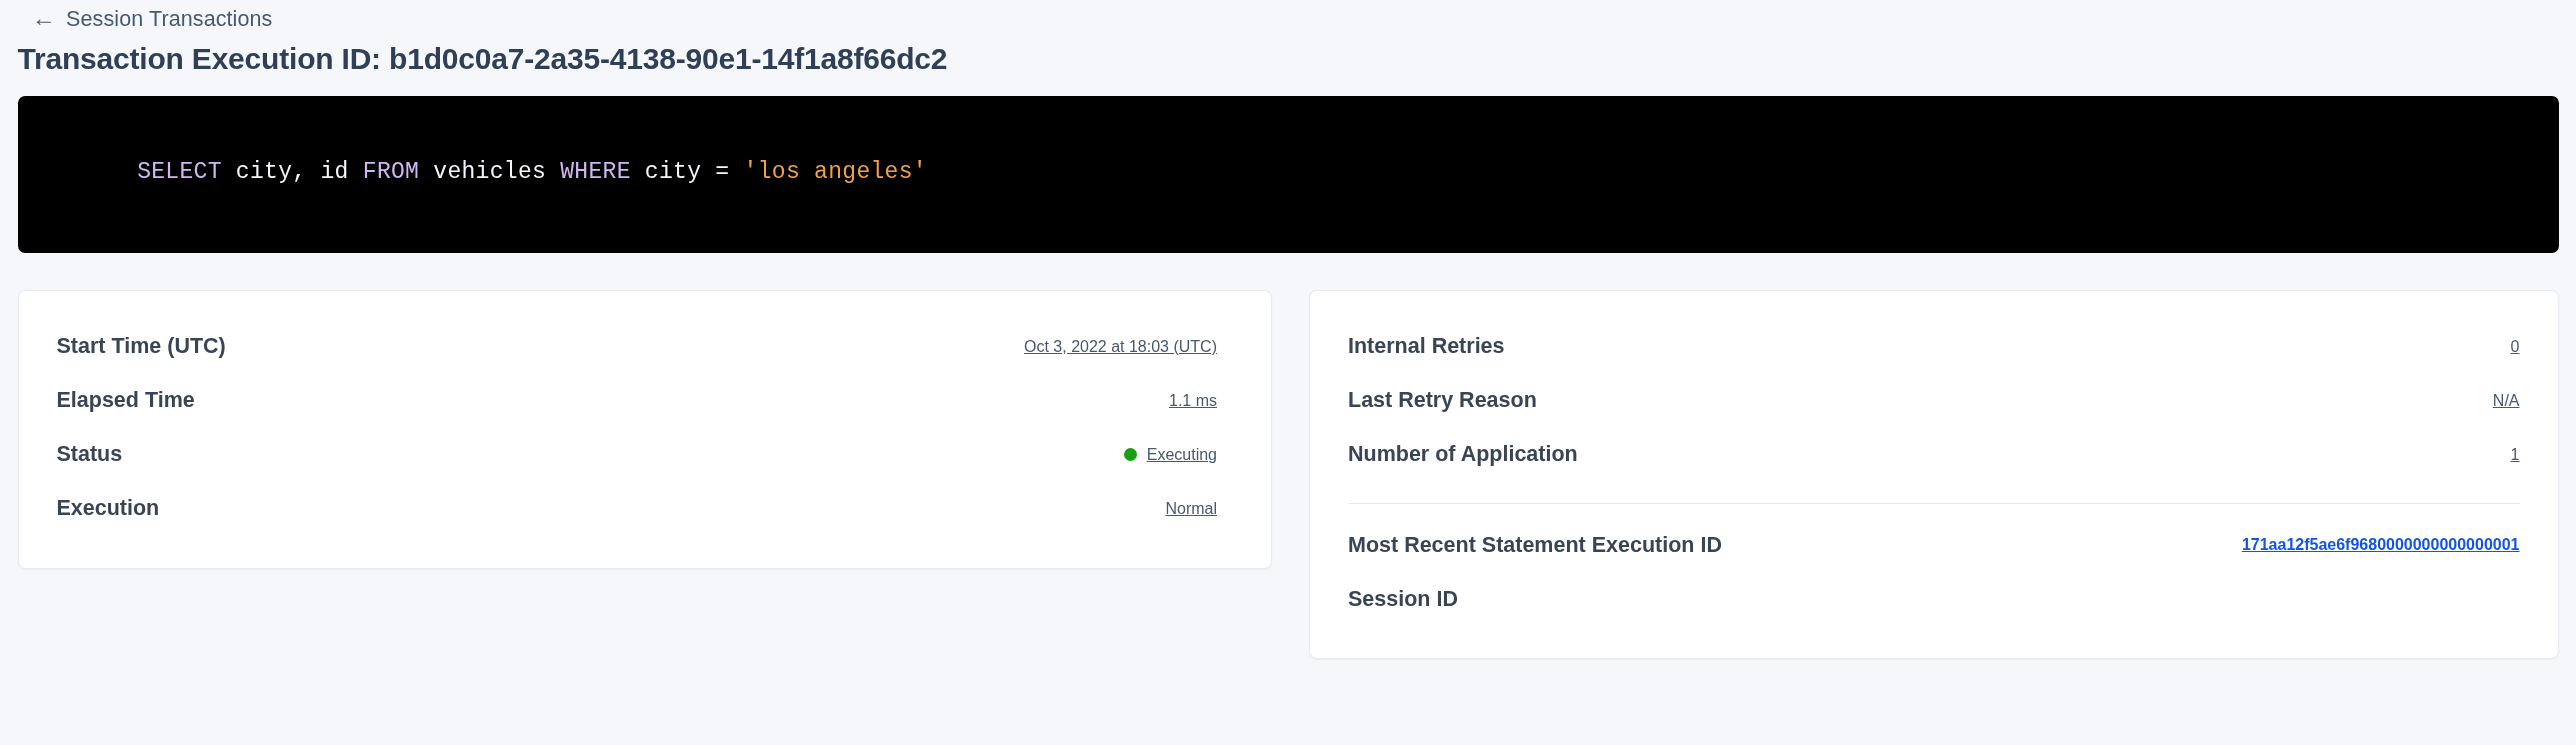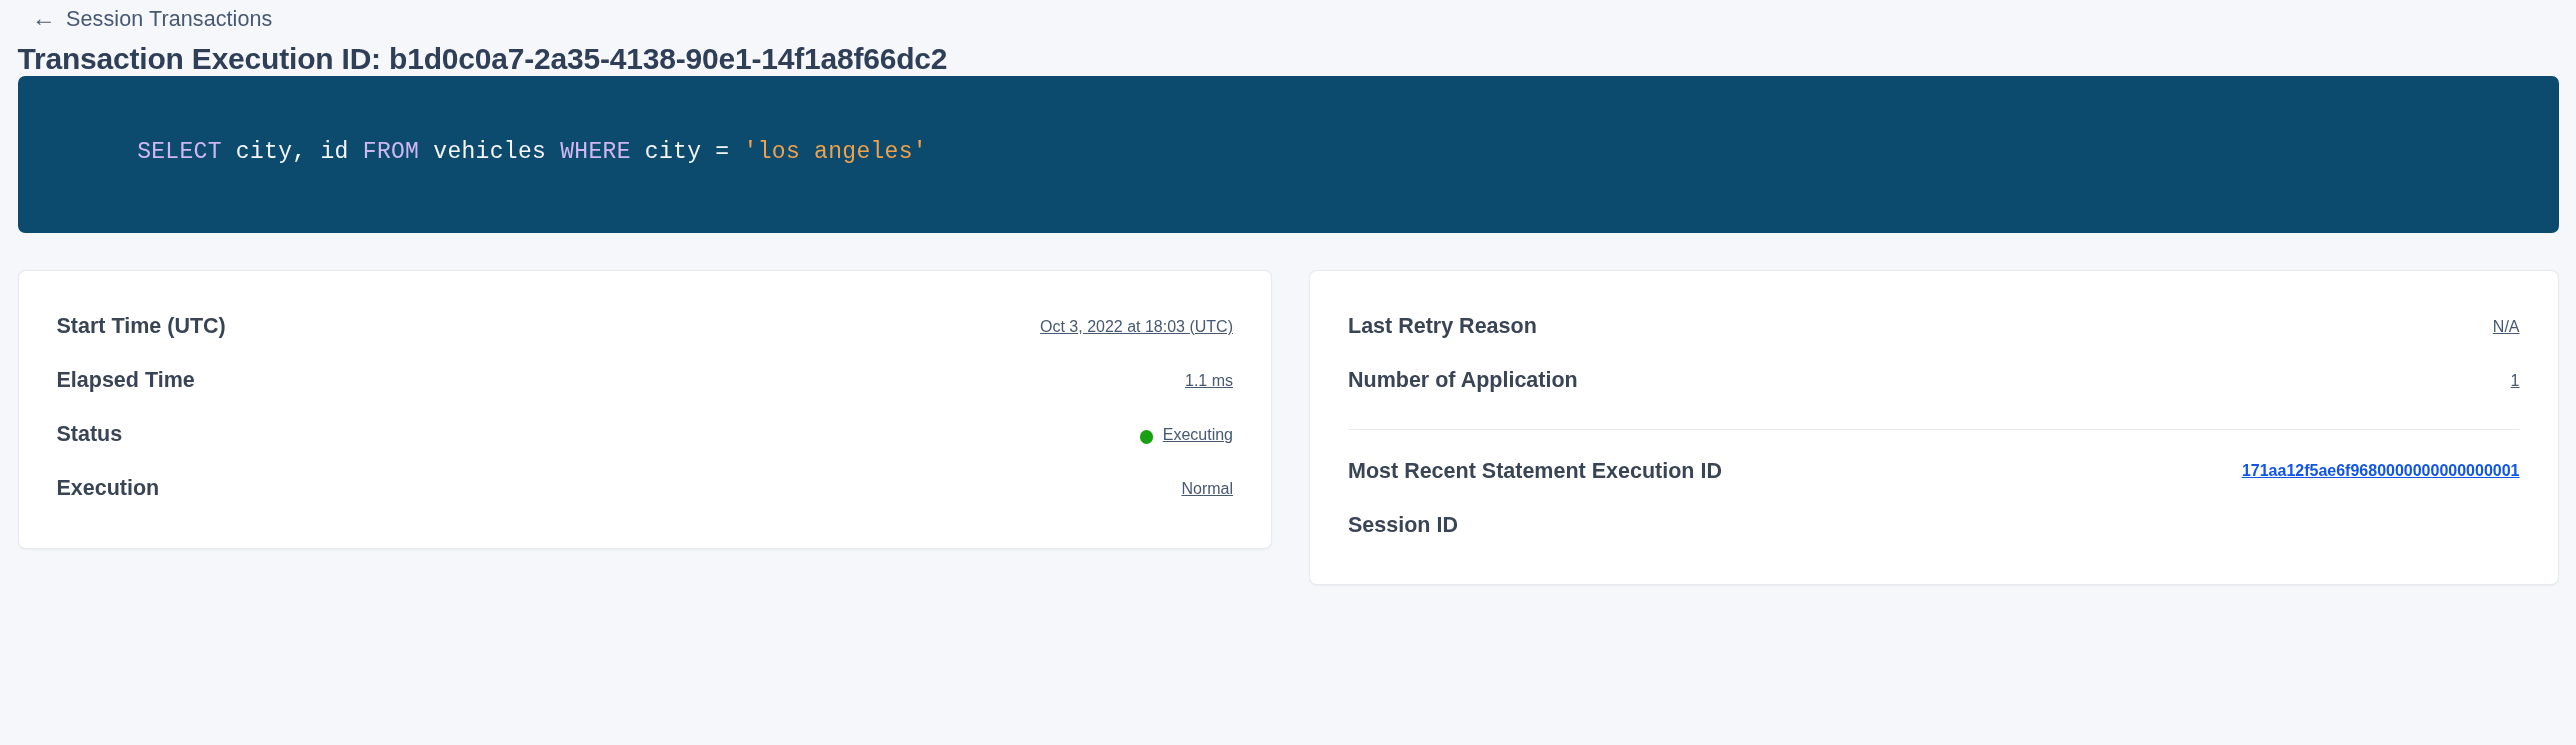--- a/index.html
+++ b/index.html
@@ -51,21 +51,22 @@
     font-size: 30px;
     font-weight: bold;
     color: #2f3f57;
     padding: 9.5px 0 0 0;
     letter-spacing: -0.2px;
     white-space: nowrap;
   }
 
   
   .code-block {
-    background: #0c4a6e;
+    margin-top: 20px;
+    background: #000000;
     border-radius: 7.2px;
     height: 157px;
     padding: 30px 35px 0 35px;
     overflow: hidden;
   }
   .code-line {
     font-family: "Liberation Mono", "DejaVu Sans Mono", monospace;
     font-size: 23px;
     line-height: 1.35;
     white-space: pre;
@@ -81,21 +82,21 @@
     gap: 37px;
     margin-top: 37px;
     align-items: flex-start;
   }
   .card {
     background: #ffffff;
     border: 0.8px solid #e7eaf0;
     border-radius: 8px;
     box-shadow: 0 0.8px 1.6px rgba(24,38,64,0.05);
   }
-  .card-left  { width: 1255px; padding: 29px 38px 32px 38px; }
+  .card-left  { width: 1255px; padding: 29px 54px 32px 38px; }
   .card-right { width: 1250px; padding: 29px 38px 32px 38px; }
 
   
   .row {
     display: flex;
     align-items: center;
     justify-content: space-between;
     height: 54px;
   }
   .row-label {
@@ -111,21 +112,21 @@
     white-space: nowrap;
     text-decoration: underline;
   }
   .row-value.link {
     color: #0f55e8;
     font-weight: bold;
     cursor: pointer;
   }
   .status-value {
     display: inline-flex;
-    align-items: flex-end;
+    align-items: center;
     gap: 9.5px;
     justify-content: flex-end;
   }
   .status-dot {
     width: 13.5px;
     height: 13.5px;
     border-radius: 50%;
     background: #199e14;
     flex: 0 0 auto;
     display: inline-block;
@@ -178,20 +179,24 @@
 
       <div class="row">
         <span class="row-label">Execution</span>
         <span class="row-value">Normal</span>
       </div>
 
     </div>
 
     <div class="card card-right">
 
+      <div class="row">
+        <span class="row-label">Internal Retries</span>
+        <span class="row-value">0</span>
+      </div>
 
       <div class="row">
         <span class="row-label">Last Retry Reason</span>
         <span class="row-value">N/A</span>
       </div>
 
       <div class="row">
         <span class="row-label">Number of Application</span>
         <span class="row-value">1</span>
       </div>

